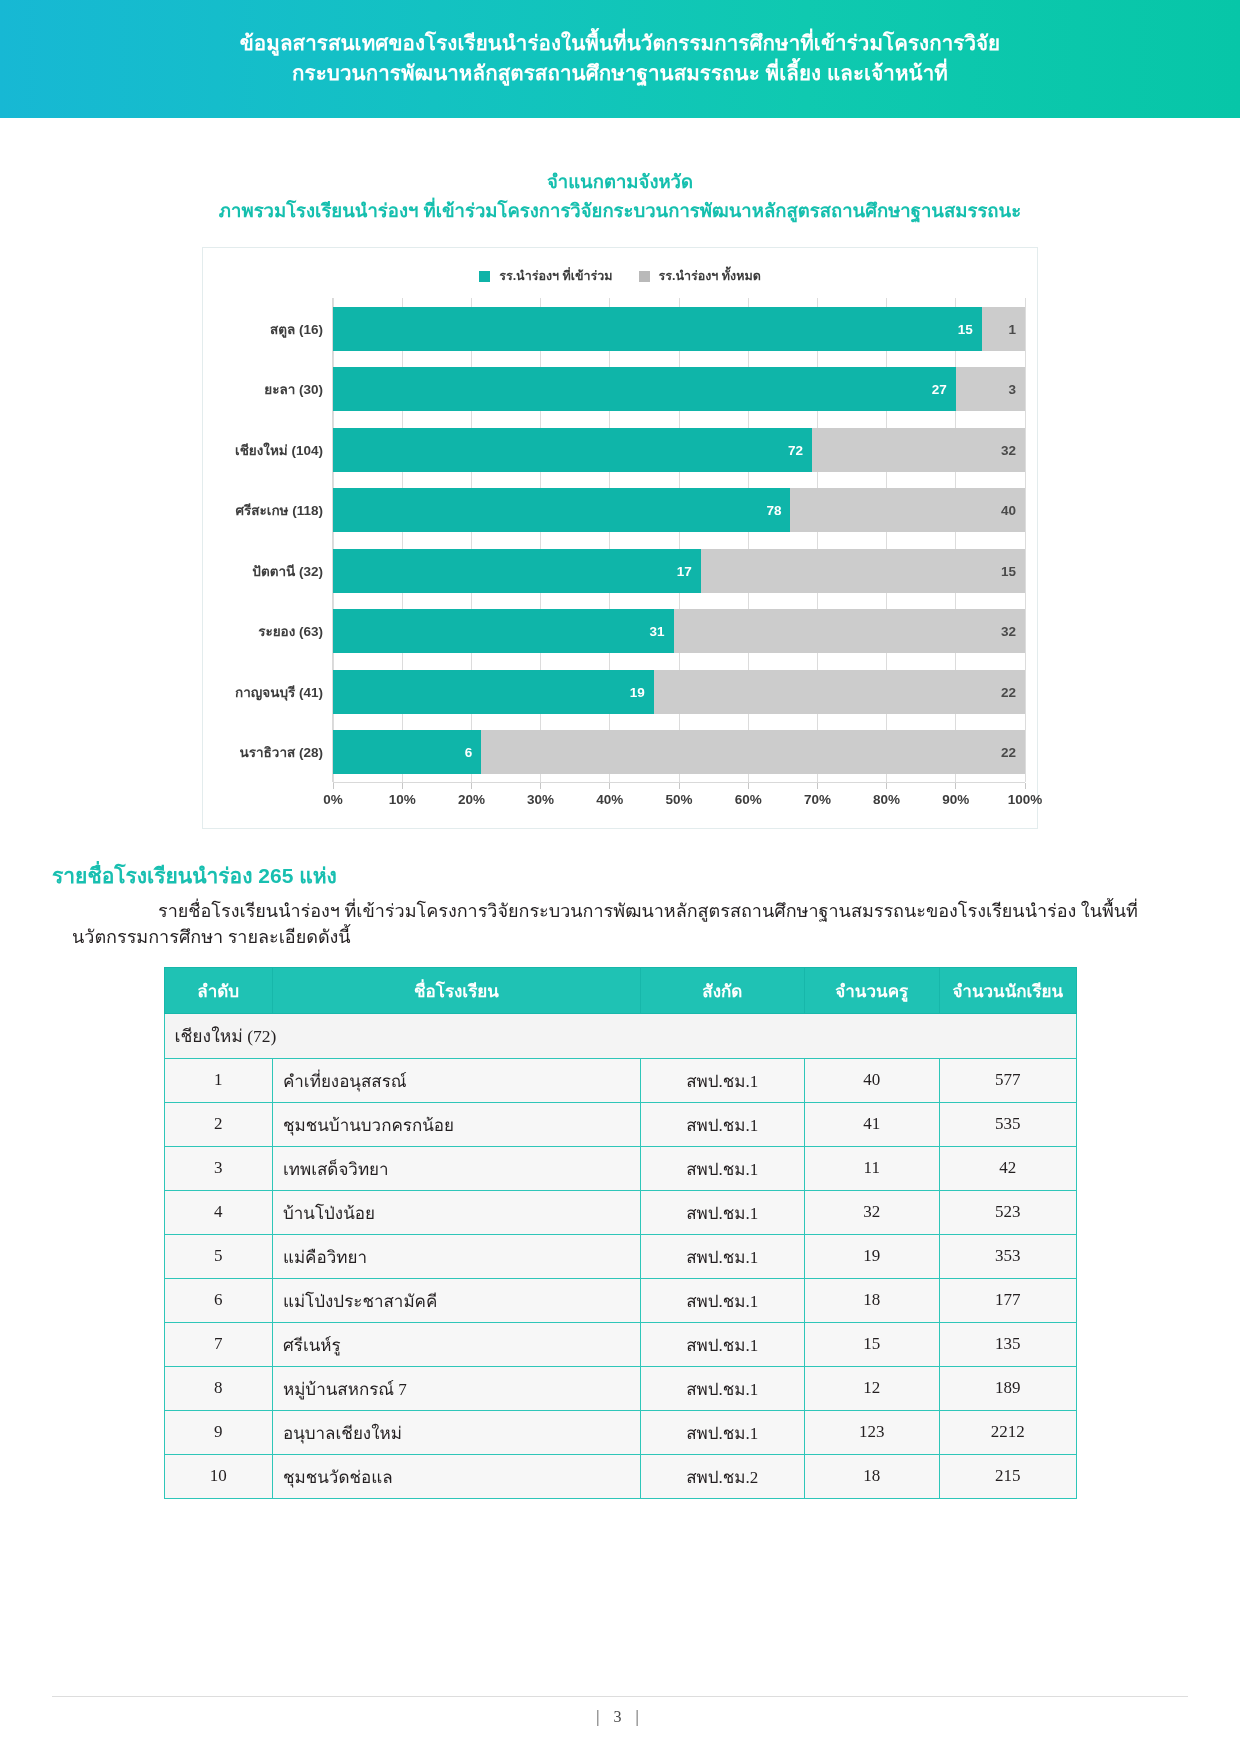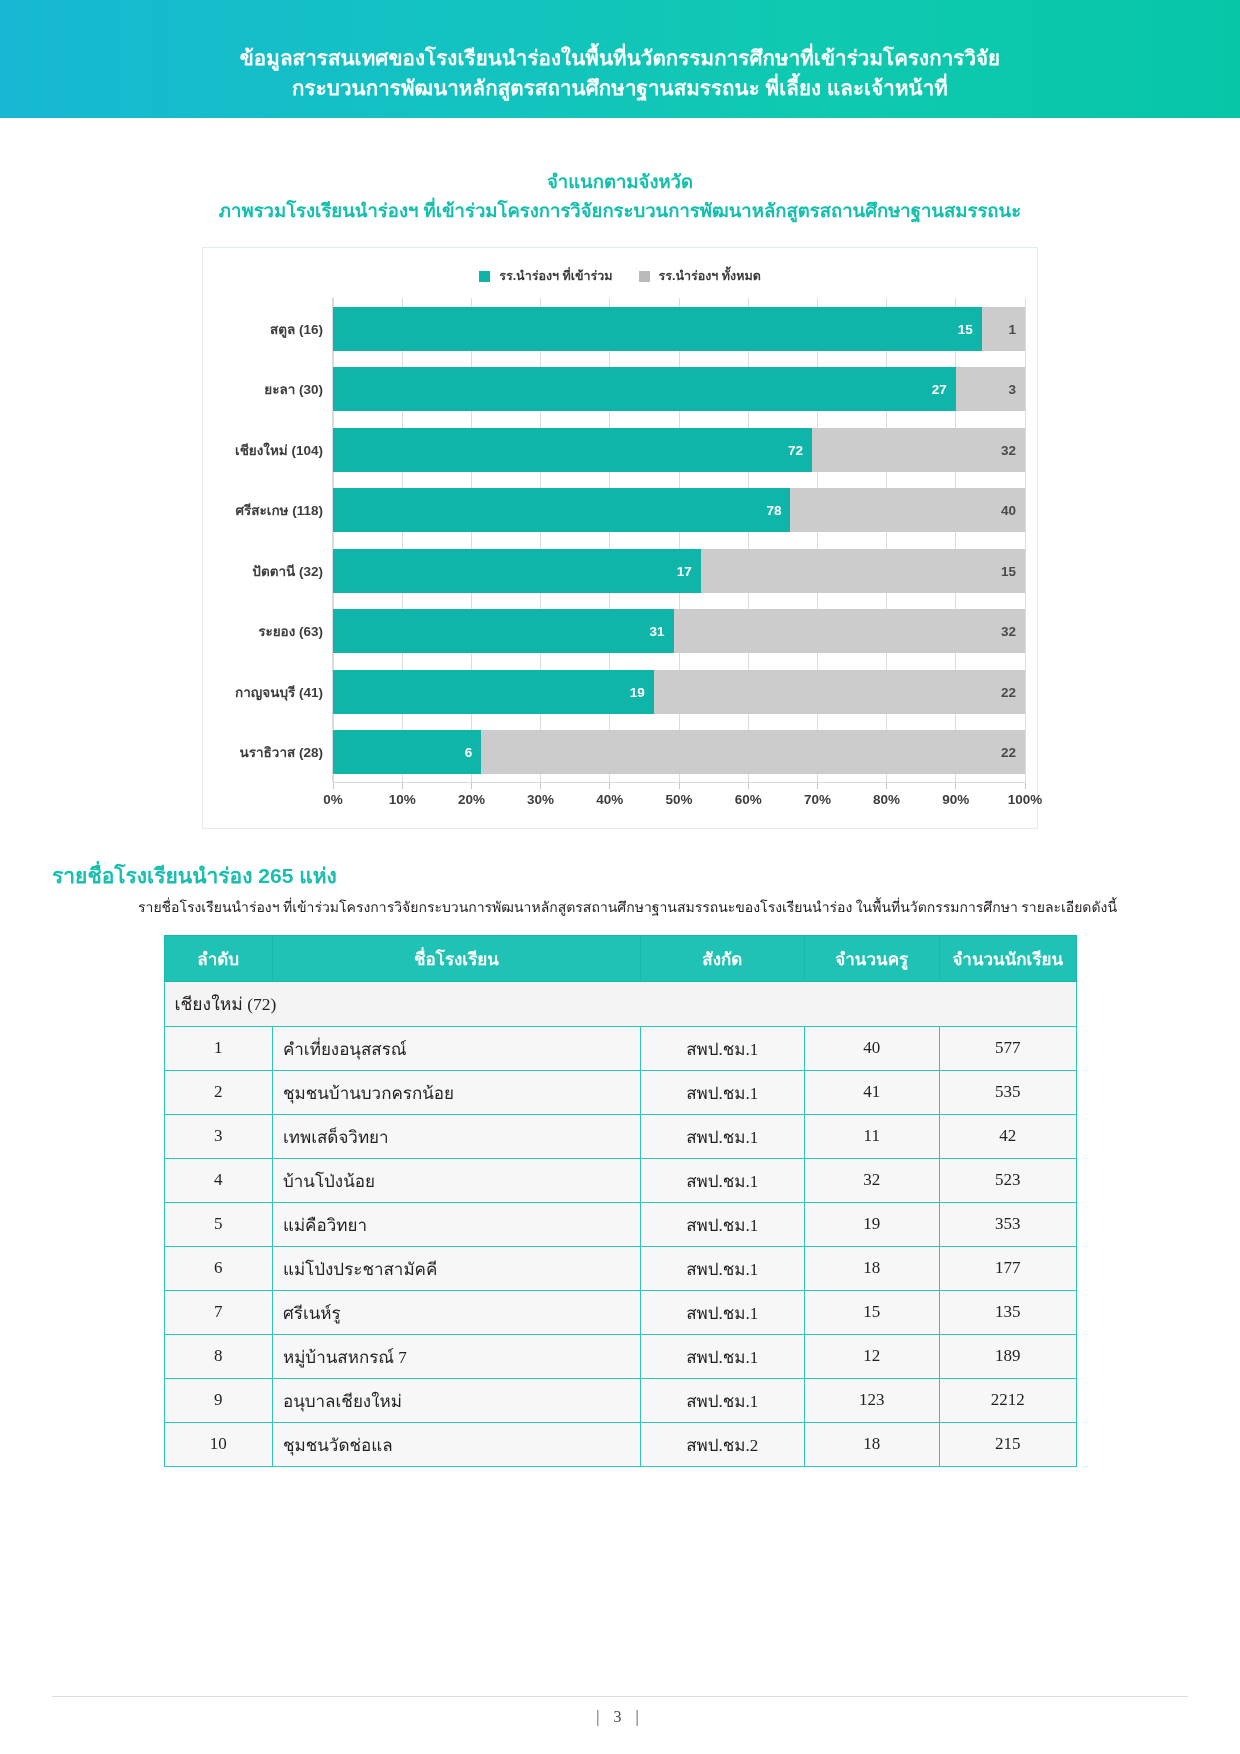--- a/index.html
+++ b/index.html
@@ -14,21 +14,20 @@
   }
 
   
   .banner {
     width: 1240px;
     height: 118px;
     background: linear-gradient(90deg, #17b8d4 0%, #13c2c2 35%, #0fc9b0 65%, #07c6a8 100%);
     display: flex;
     flex-direction: column;
     align-items: center;
-    justify-content: center;
     padding-top: 28px;
   }
   .banner-line {
     color: #ffffff;
     font-size: 20.5px;
     font-weight: bold;
     line-height: 1.45;
     letter-spacing: .1px;
     text-align: center;
     white-space: nowrap;
@@ -160,22 +159,22 @@
   }
 
   
   .section-head {
     margin: 30px 0 0 52px;
     color: #18bfb0;
     font-size: 21px;
     font-weight: bold;
   }
   .para {
-    margin: 6px 52px 0 52px;
-    font-size: 14px;
+    margin: 6px 52px 0 72px;
+    font-size: 18px;
     color: #231f20;
     line-height: 1.45;
     font-family: "Liberation Serif", "DejaVu Serif", serif;
   }
   .para .indent { display: inline-block; width: 86px; }
 
   
   table.schools {
     margin: 16px auto 0 auto;
     width: 913px;

